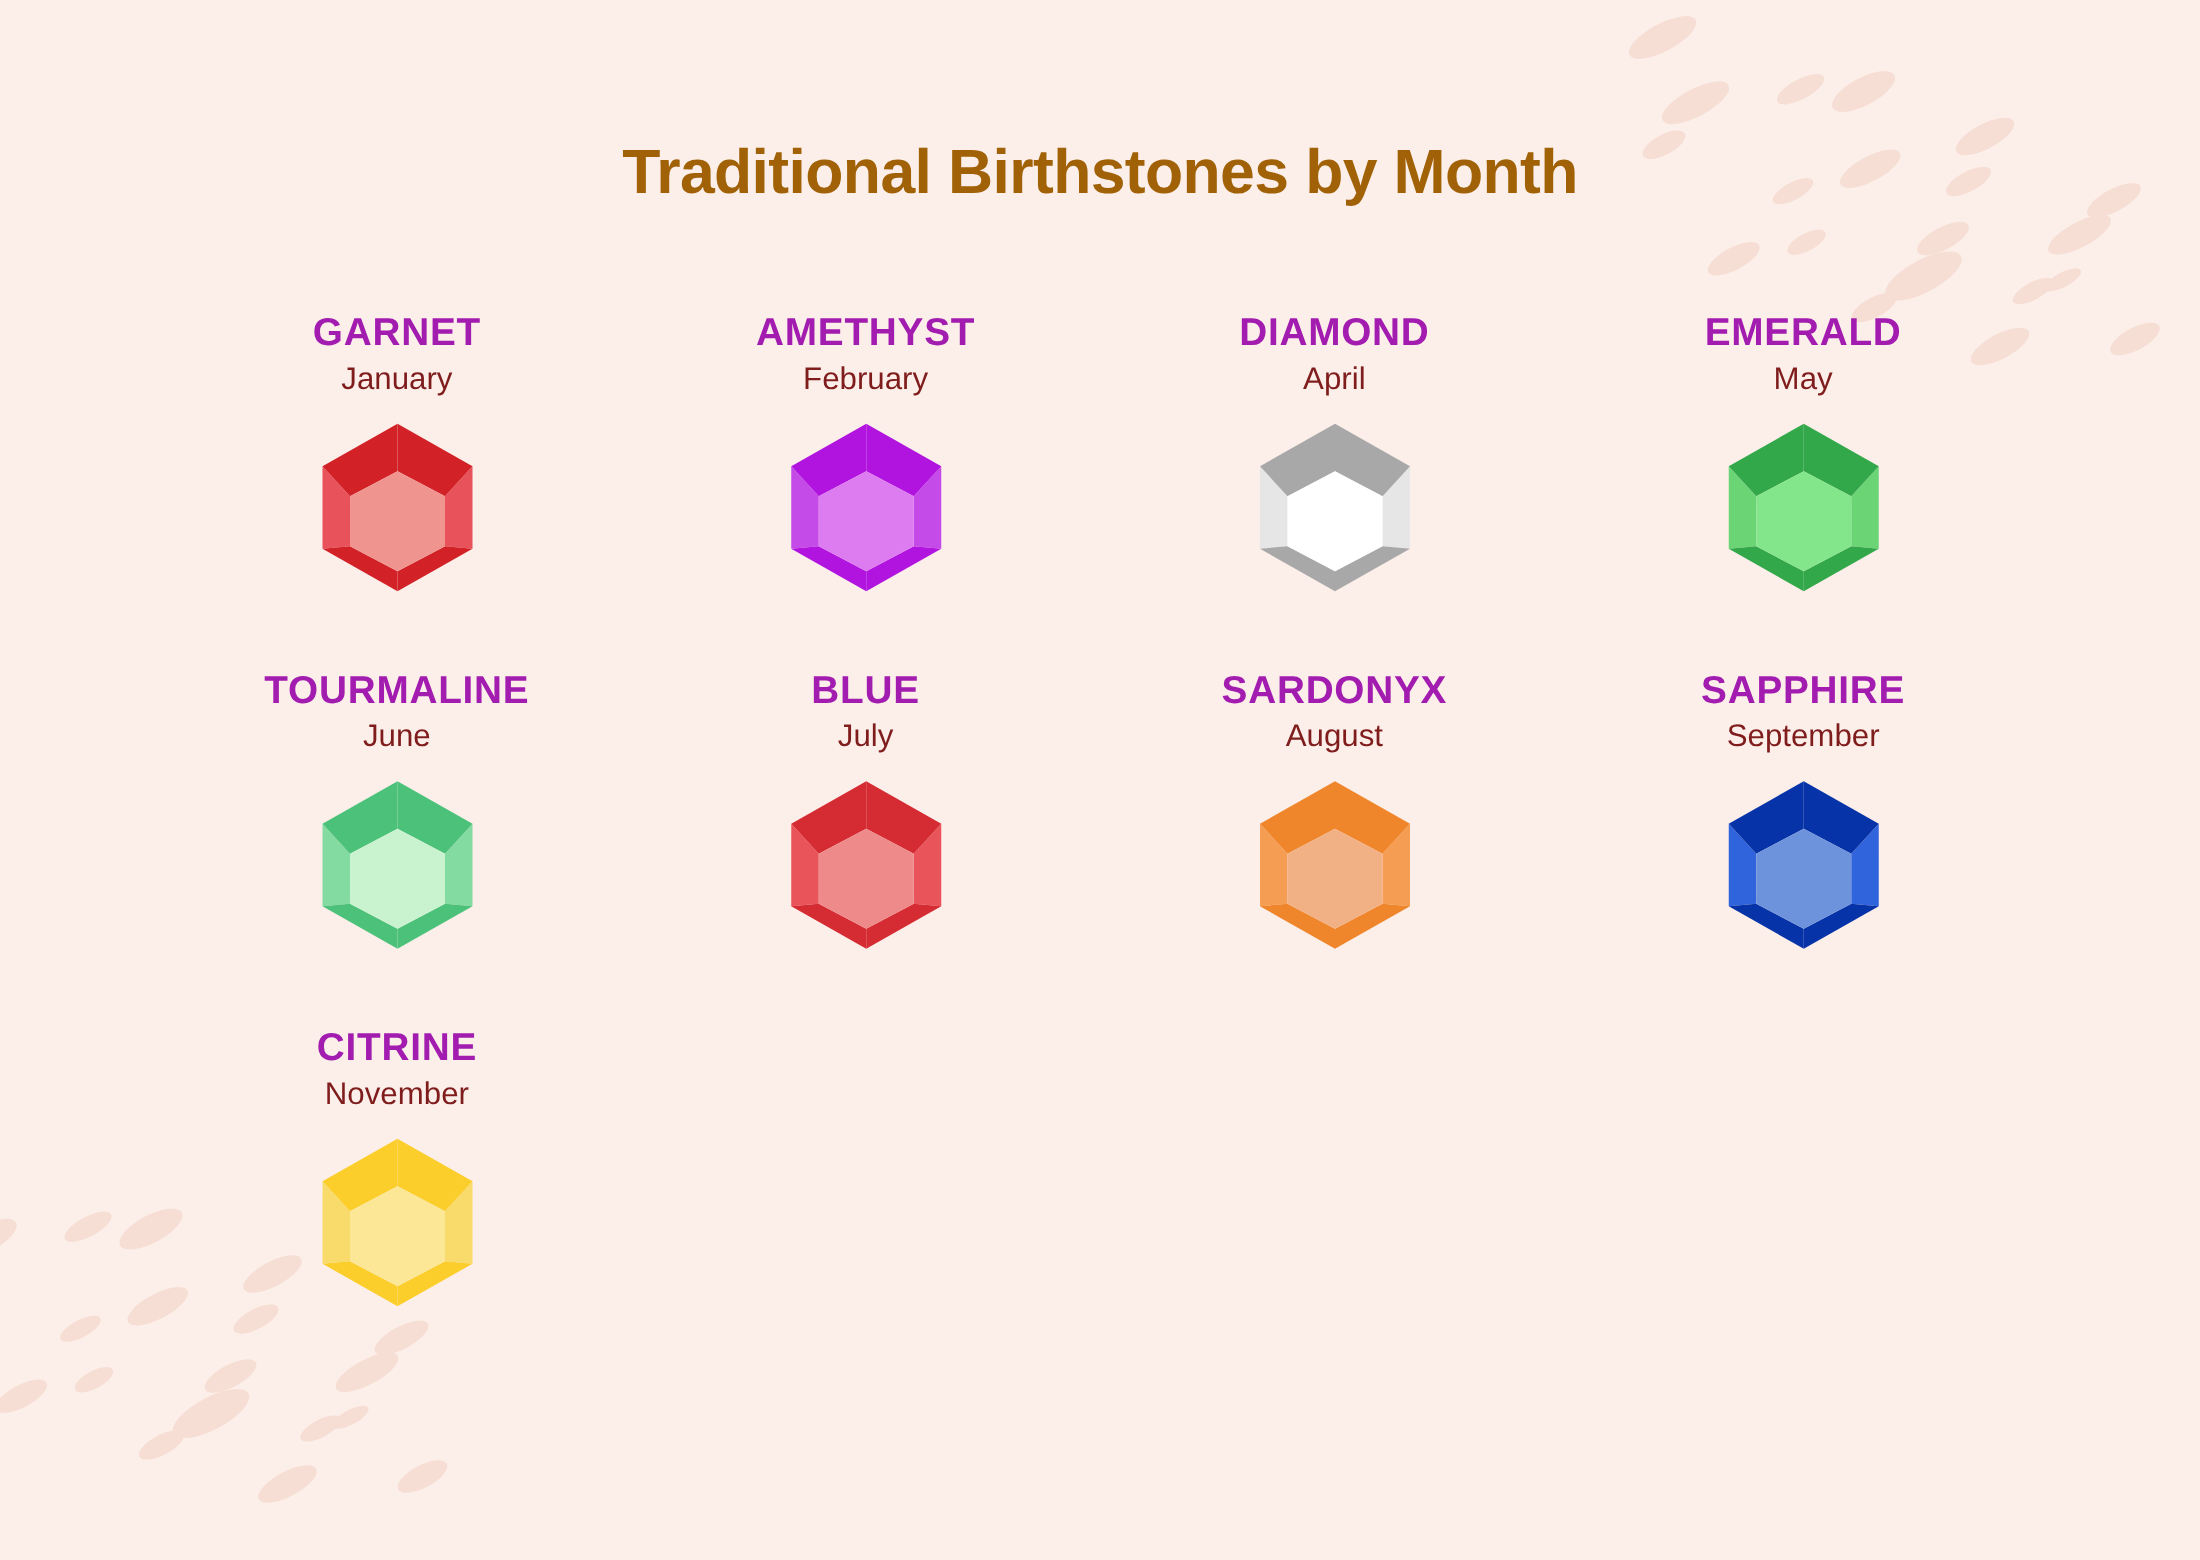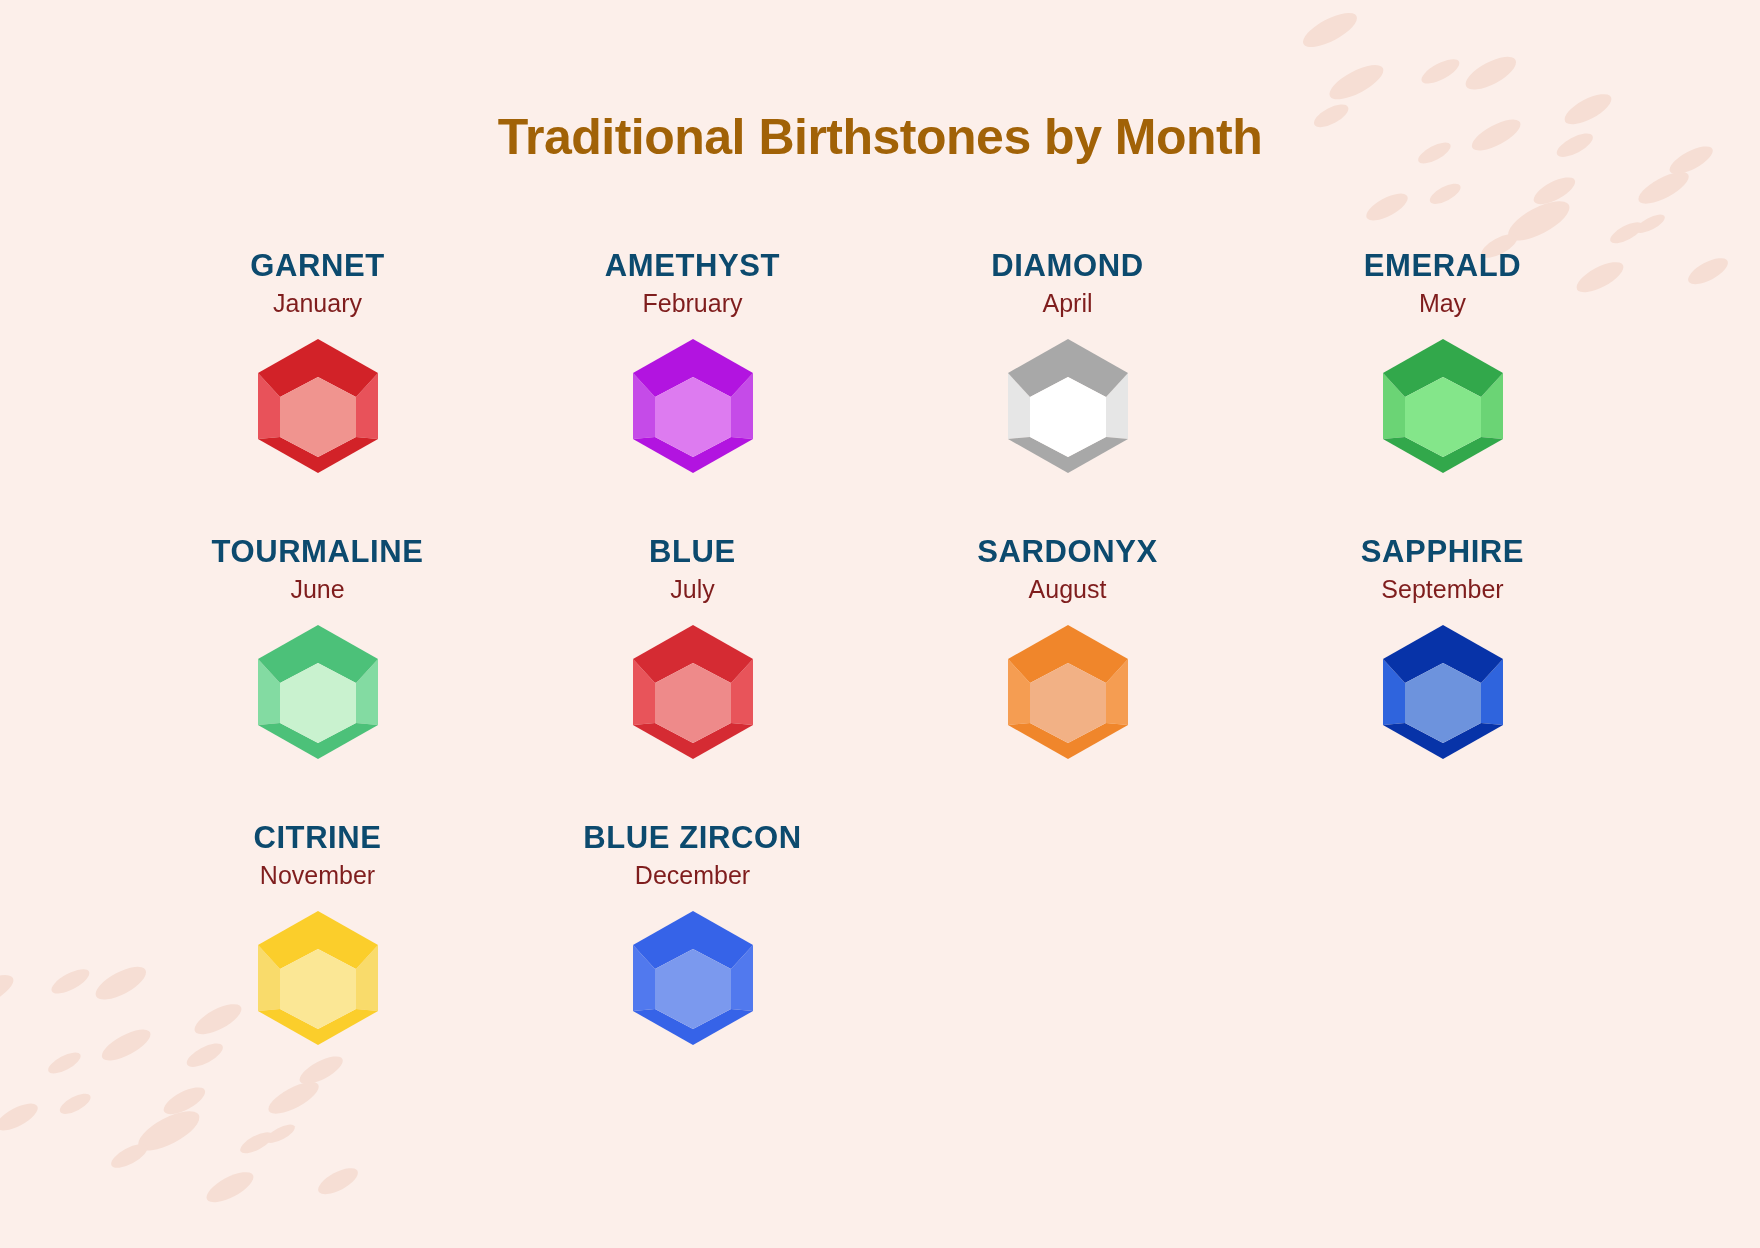--- a/index.html
+++ b/index.html
@@ -50,21 +50,21 @@
     z-index: 2;
   }
   .cell {
     display: flex;
     flex-direction: column;
     align-items: center;
   }
   .stone-name {
     font-size: 31px;
     font-weight: bold;
-    color: #0c4a6e;
+    color: #a21caf;
     letter-spacing: 0.6px;
     line-height: 1.05;
     text-align: center;
     white-space: nowrap;
   }
   .stone-month {
     margin-top: 7px;
     font-size: 25px;
     font-weight: normal;
     color: #7f1d1d;
@@ -324,35 +324,13 @@
     <polygon points="62,2 122,36 100,60 62,40" fill="#FBCE2B"></polygon>
 
     <polygon points="2,102 24,100 62,120 62,136" fill="#FBCE2B"></polygon>
 
     <polygon points="122,102 62,136 62,120 100,100" fill="#FBCE2B"></polygon>
 
     <polygon points="62,40 100,60 100,100 62,120 24,100 24,60" fill="#FBE795"></polygon>
   </svg>
       </div>
     </div>
-    <div class="cell">
-      <div class="stone-name">BLUE ZIRCON</div>
-      <div class="stone-month">December</div>
-      <div class="gem-wrap">
-  <svg viewBox="0 0 124 138" xmlns="http://www.w3.org/2000/svg">
-
-    <polygon points="2,36 24,60 24,100 2,102" fill="#5179EE"></polygon>
-
-    <polygon points="122,36 122,102 100,100 100,60" fill="#5179EE"></polygon>
-
-    <polygon points="2,36 62,2 62,40 24,60" fill="#3663E8"></polygon>
-
-    <polygon points="62,2 122,36 100,60 62,40" fill="#3663E8"></polygon>
-
-    <polygon points="2,102 24,100 62,120 62,136" fill="#3663E8"></polygon>
-
-    <polygon points="122,102 62,136 62,120 100,100" fill="#3663E8"></polygon>
-
-    <polygon points="62,40 100,60 100,100 62,120 24,100 24,60" fill="#7B99EE"></polygon>
-  </svg>
-      </div>
-    </div>
   </div>
 
 </body></html>

